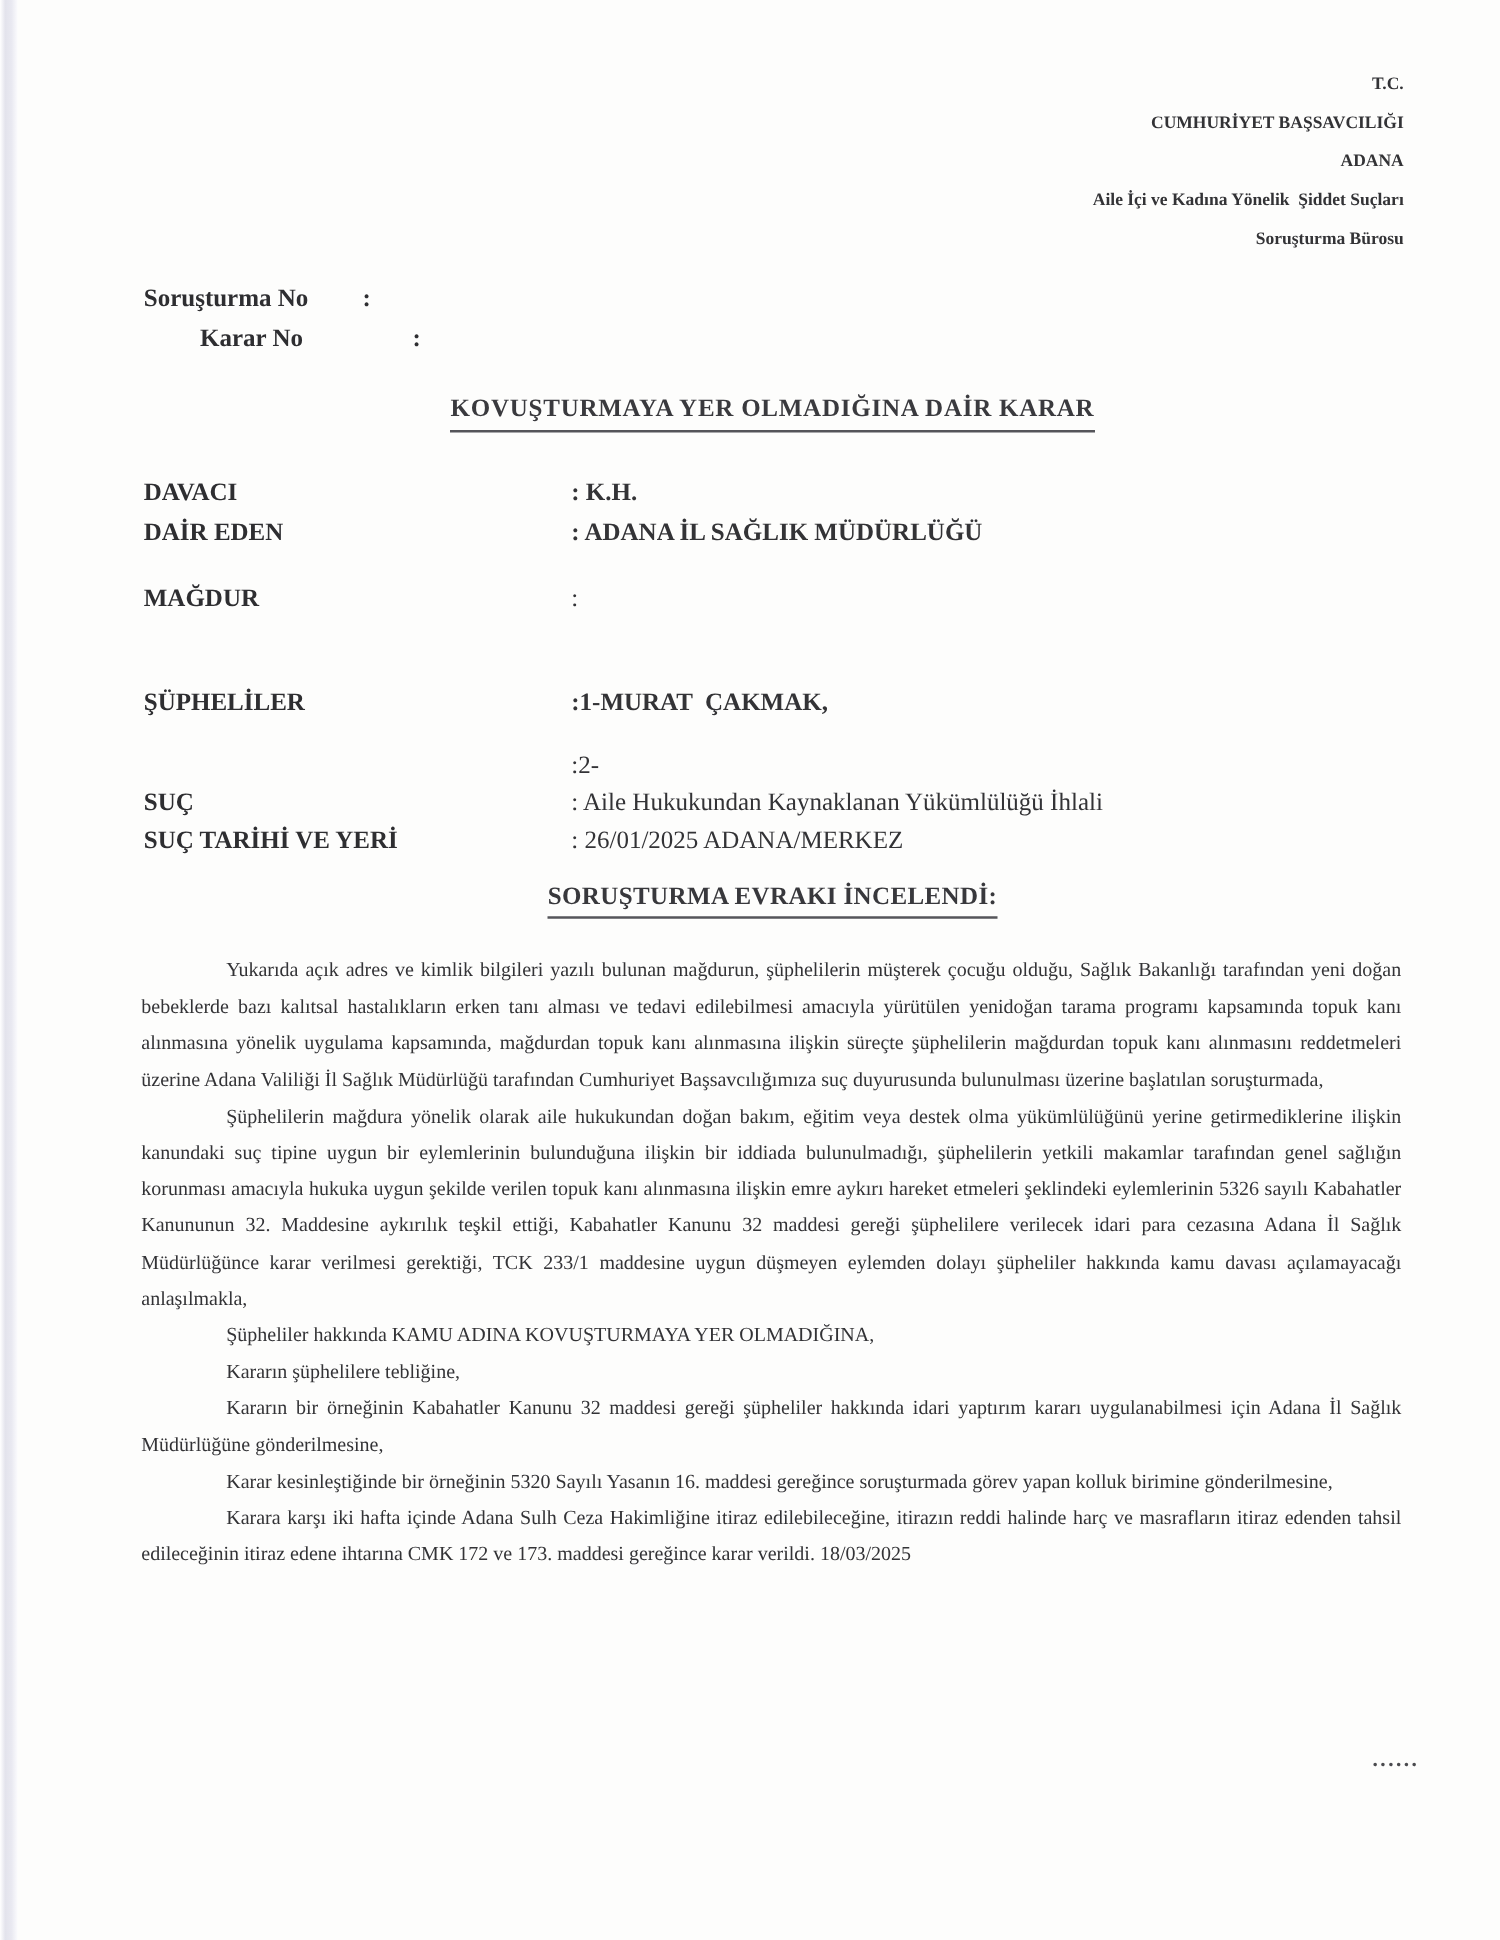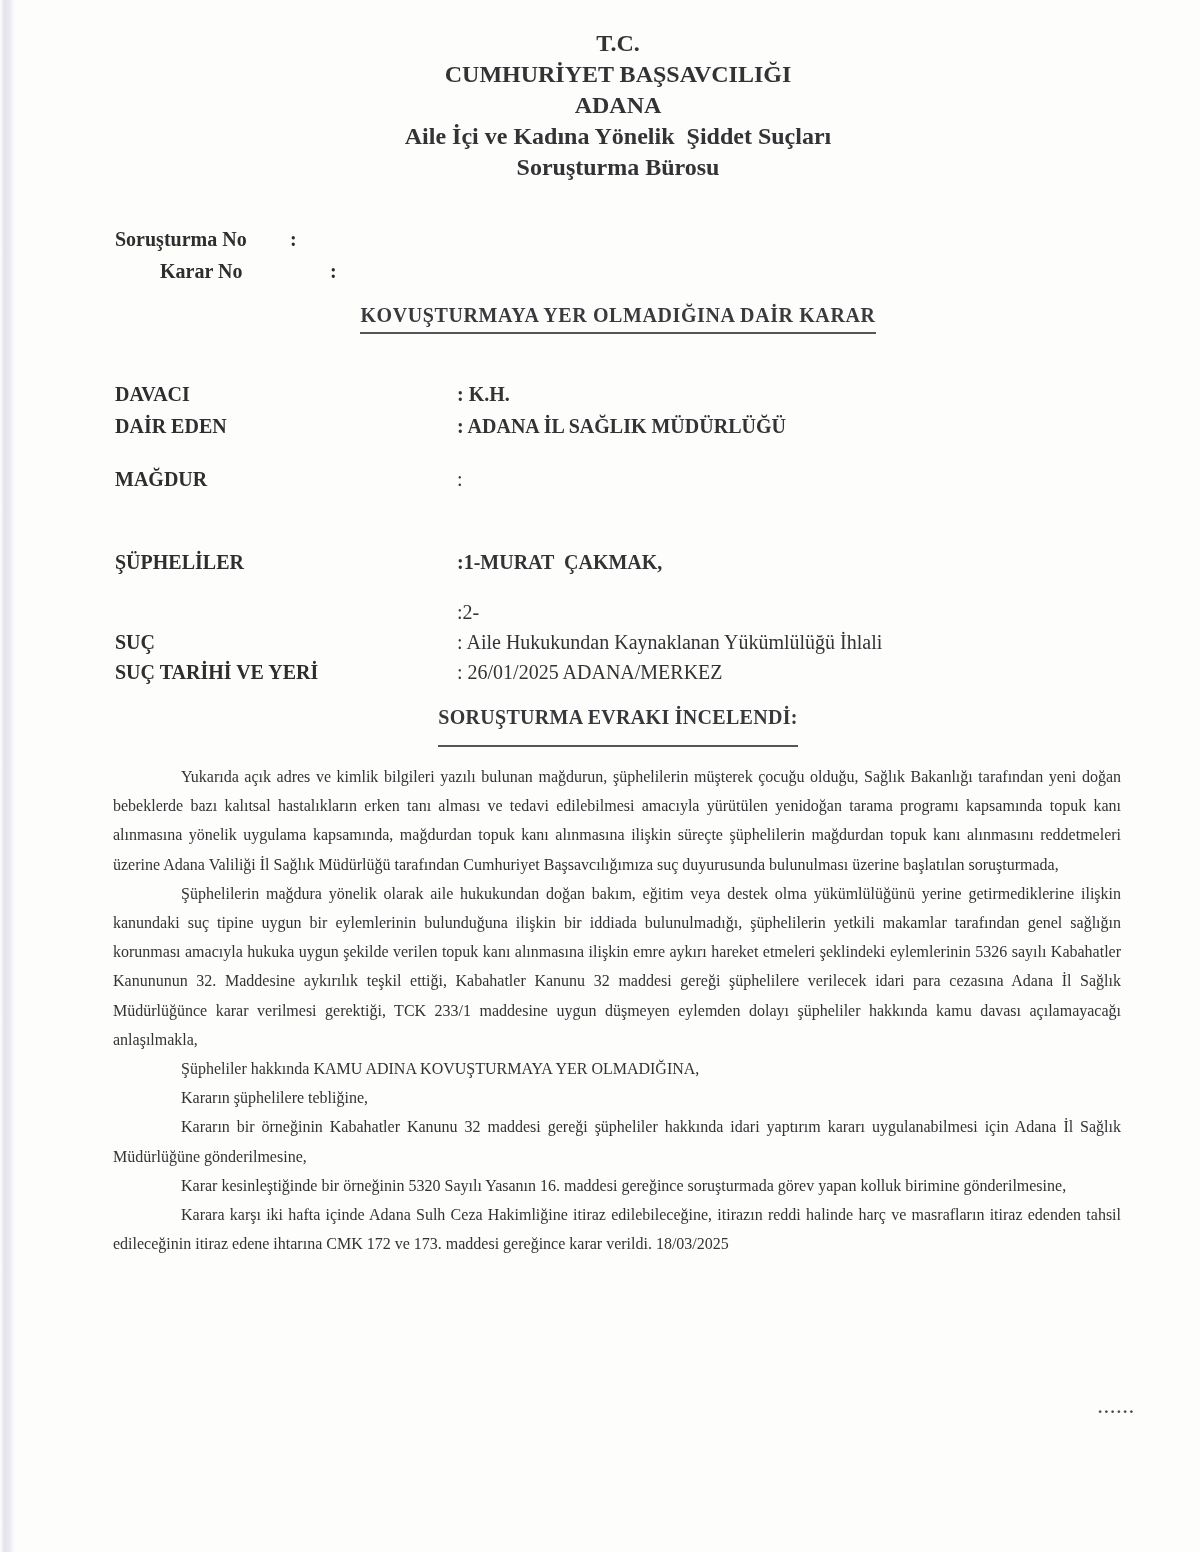--- a/index.html
+++ b/index.html
@@ -13,35 +13,35 @@
     background: #fdfdfc;
   }
   .scan-edge {
     position: absolute; left: 0; top: 0; width: 14px; height: 100%;
     background: linear-gradient(to right, #ffffff 0%, #e3e3ec 30%, #e9e9f1 65%, #fbfbfd 100%);
   }
   .content {
     position: absolute; left: 113px; top: 0; width: 1010px; height: 100%;
   }
   .letterhead {
-    position: absolute; top: 28px; left: 0; width: 100%;
-    text-align: center; font-weight: bold; font-size: 24px; line-height: 31px;
+    position: absolute; top: 52px; left: 0; width: 100%;
+    text-align: right; font-weight: bold; font-size: 14px; line-height: 31px;
     color: #333336;
   }
   .prewrap { white-space: pre-wrap; }
   .case-numbers { position: absolute; top: 228px; left: 2px; width: 100%; font-size: 20px; }
   .case-row { position: absolute; left: 0; height: 26px; white-space: nowrap; }
   .case-row.r0 { top: 0; }
   .case-row.r1 { top: 32px; left: 5px; margin-left: 40px; }
   .case-label { display: inline-block; font-weight: bold; color: #2e2e31; }
   .case-row.r0 .case-label { width: 175px; }
   .case-row.r1 .case-label { width: 170px; }
   .case-colon { font-weight: bold; color: #2e2e31; }
   .decision-title {
-    position: absolute; top: 304px; left: 0; width: 100%; text-align: center;
+    position: absolute; top: 316px; left: 0; width: 100%; text-align: center;
   }
   .decision-title span {
     display: inline-block;
     font-weight: bold; font-size: 20px; letter-spacing: 0.6px; color: #3a3a3e;
     border-bottom: 2px solid #55555a; padding-bottom: 5px;
   }
   .parties { position: absolute; top: 383px; left: 2px; width: 100%; font-size: 20px; }
   .party-row { position: absolute; left: 0; width: 100%; white-space: nowrap; }
   .party-label { position: absolute; left: 0; font-weight: bold; color: #2e2e31; }
   .party-value { position: absolute; left: 342px; color: #333336; }
@@ -52,21 +52,21 @@
   .party-row.p3 { top: 168px; }
   .party-row.p4 { top: 218px; }
   .party-row.p5 { top: 248px; }
   .party-row.p6 { top: 278px; }
   .section-heading {
     position: absolute; top: 706px; left: 0; width: 100%; text-align: center;
   }
   .section-heading span {
     display: inline-block;
     font-weight: bold; font-size: 20px; letter-spacing: 0.3px; color: #38383c;
-    border-bottom: 2px solid #55555a; padding-bottom: 16px;
+    border-bottom: 2px solid #55555a; padding-bottom: 4px;
   }
   .body-text {
     position: absolute; top: 762px; left: 0; width: 1008px;
     font-size: 16px; line-height: 29.2px; color: #333336;
     text-align: justify;
   }
   .body-text p { text-indent: 68px; text-align: justify; }
   .body-text p.u {
     text-decoration-color: #4c4c52;
     text-underline-offset: 4px;

